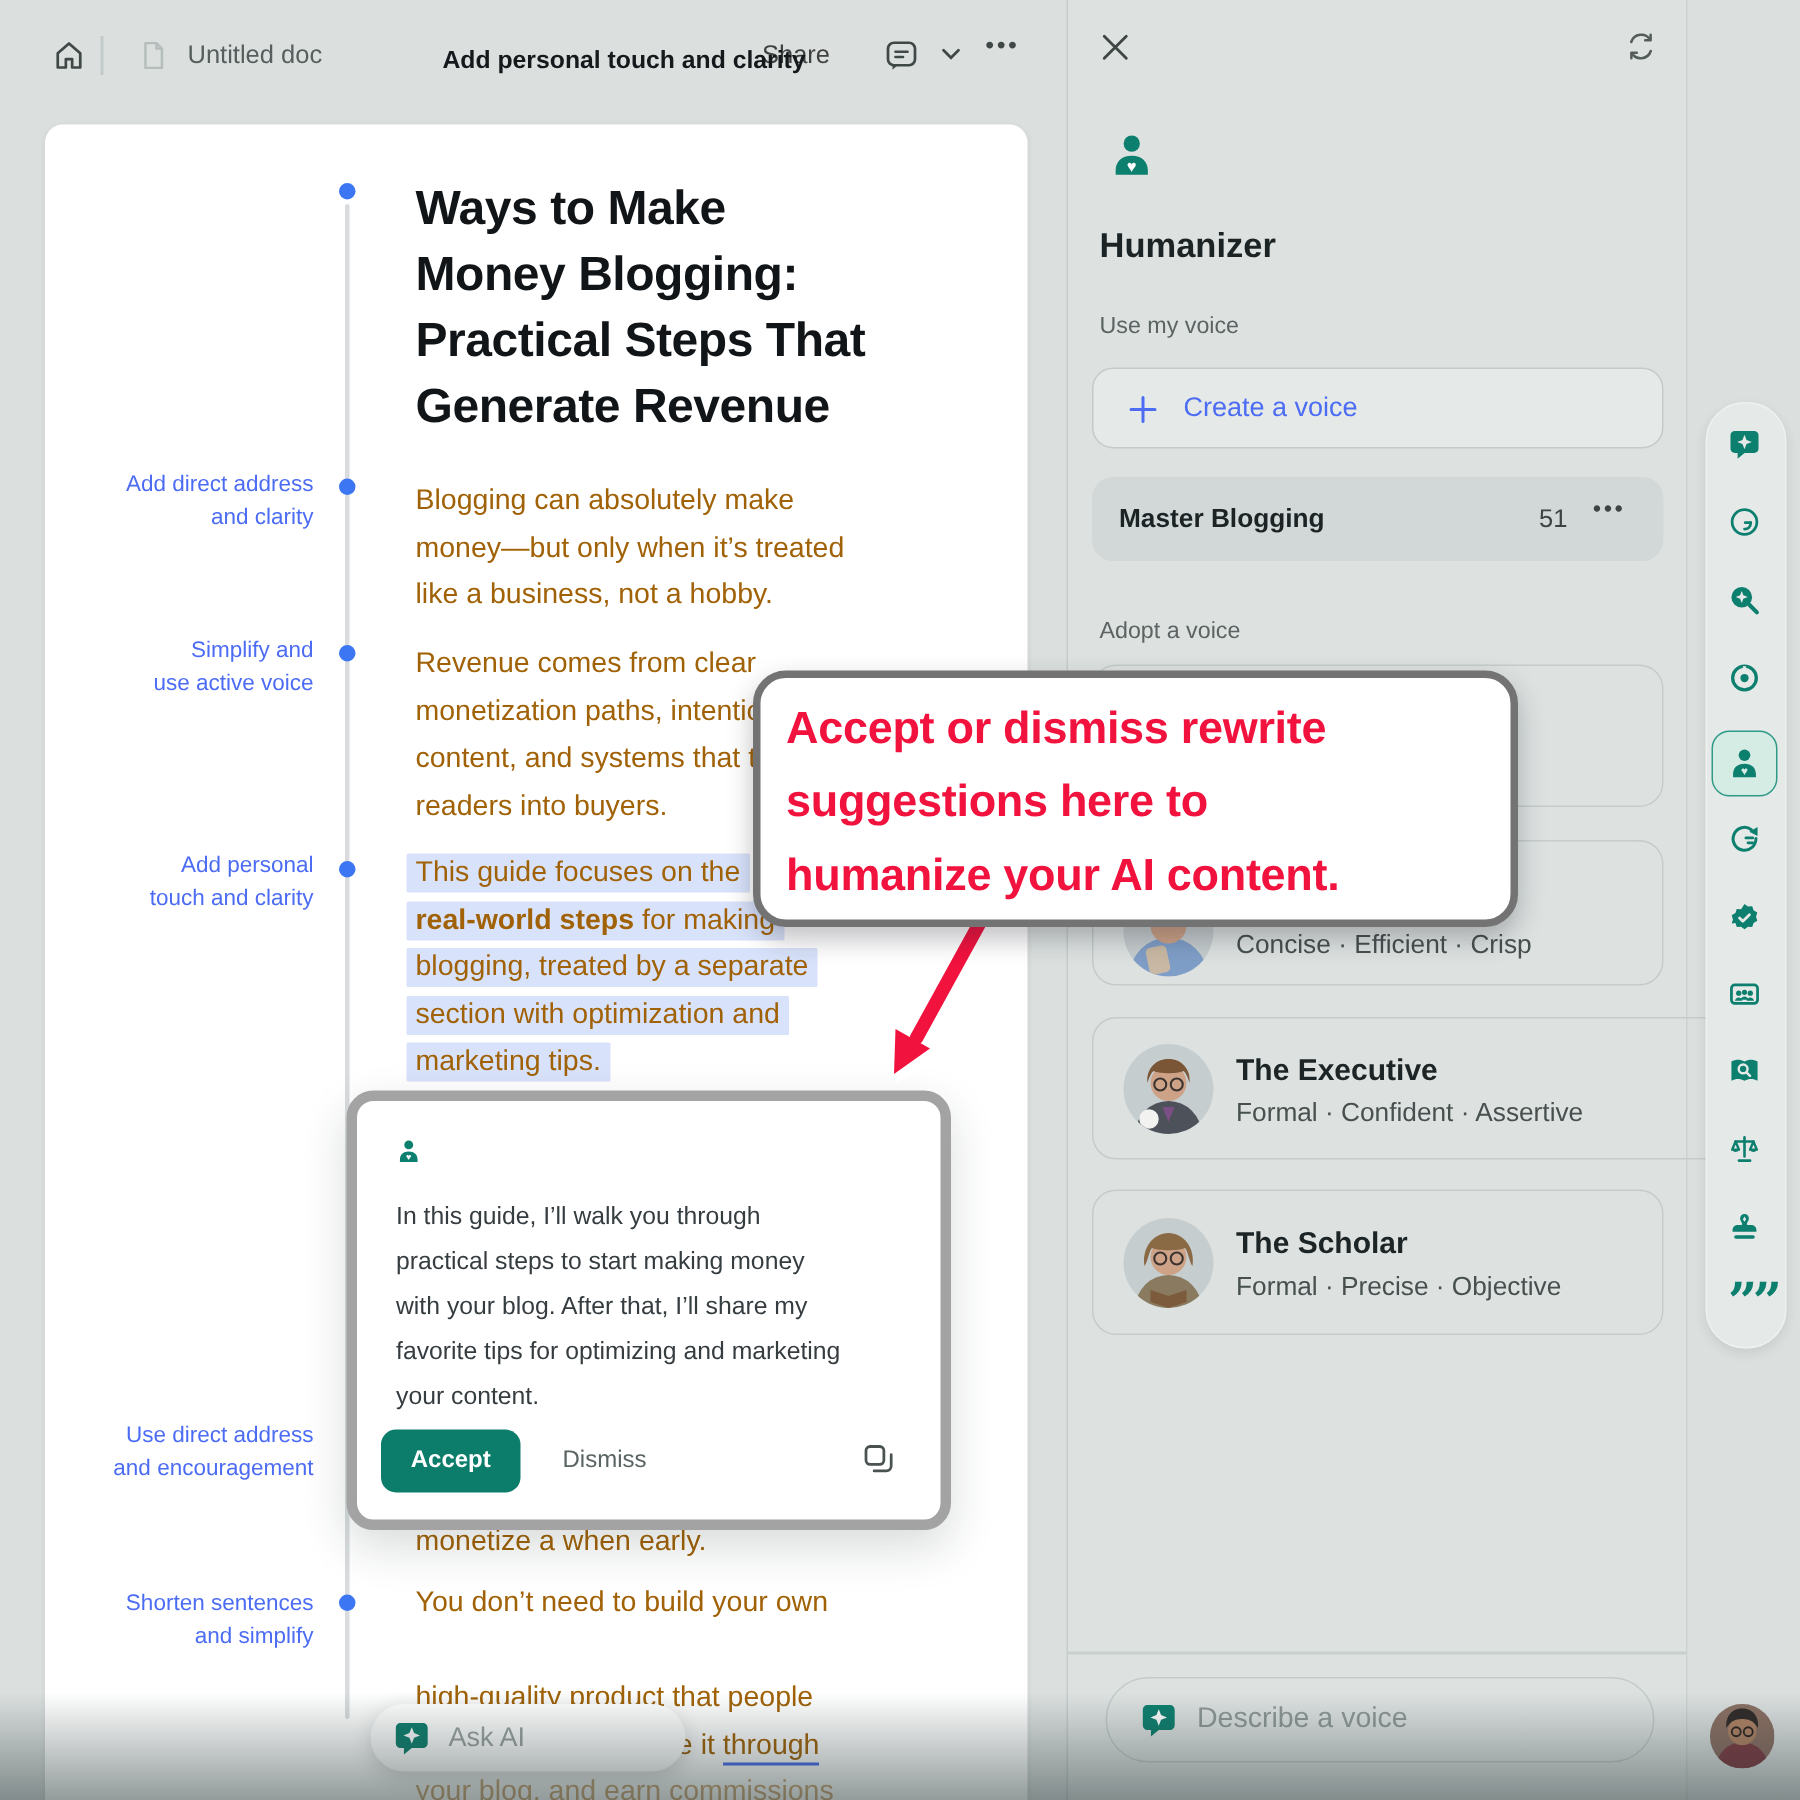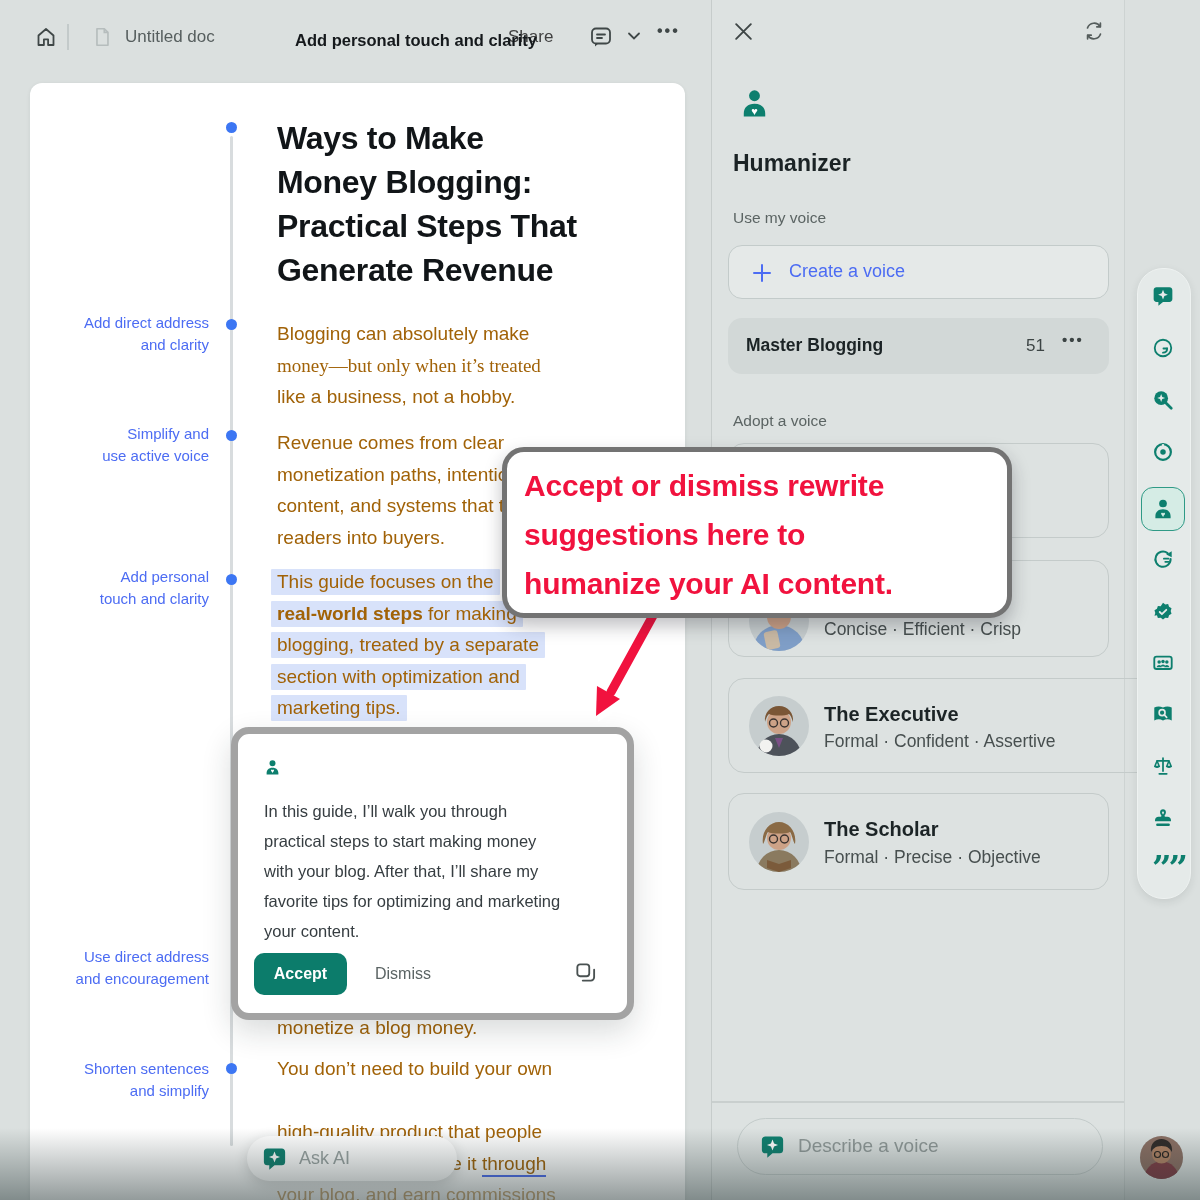--- a/index.html
+++ b/index.html
@@ -109,37 +109,37 @@
   </div>
 
   <div class="abs doc-title nw" style="left:277px;top:116px;">
     <div>Ways to Make</div>
     <div>Money Blogging:</div>
     <div>Practical Steps That</div>
     <div>Generate Revenue</div>
   </div>
 
   <div class="abs doc-line nw" style="top:318px;">Blogging can absolutely make</div>
-  <div class="abs doc-line nw" style="top:349.5px;font-family:Liberation Serif, serif;">money—but only when it’s treated</div>
+  <div class="abs doc-line nw" style="top:349.5px;">money—but only when it’s treated</div>
   <div class="abs doc-line nw" style="top:381px;">like a business, not a hobby.</div>
 
   <div class="abs doc-line nw" style="top:427px;">Revenue comes from clear</div>
   <div class="abs doc-line nw" style="top:458.5px;">monetization paths, intentional</div>
   <div class="abs doc-line nw" style="top:490px;">content, and systems that turn</div>
   <div class="abs doc-line nw" style="top:521.5px;">readers into buyers.</div>
 
   <div class="abs doc-line nw" style="top:566px;"><span class="hl">This guide focuses on the</span></div>
   <div class="abs doc-line nw" style="top:597.5px;"><span class="hl"><b>real-world steps</b><span> for making</span></span></div>
   <div class="abs doc-line nw" style="top:629px;"><span class="hl">blogging, treated by a separate</span></div>
   <div class="abs doc-line nw" style="top:660.5px;"><span class="hl">section with optimization and</span></div>
   <div class="abs doc-line nw" style="top:692px;"><span class="hl">marketing tips.</span></div>
 
   <div class="abs" style="left:607px;top:788px;width:20px;height:2.5px;background:#c8cdd1;"></div>
 
-  <div class="abs doc-line nw" style="top:1012px;">monetize a blog money.</div>
+  <div class="abs doc-line nw" style="top:1012px;">monetize a when early.</div>
 
   <div class="abs doc-line nw" style="top:1053px;">You don’t need to build your own</div>
   <div class="abs doc-line nw" style="top:1116px;">high-quality product that people</div>
   <div class="abs doc-line nw" style="top:1147.5px;"><span>already trust, promote it </span><span class="blue-underline">through</span></div>
   <div class="abs doc-line nw fade-line" style="top:1179px;">your blog, and earn commissions</div>
 
   <div class="abs popup">
     <div class="abs" style="left:26px;top:25px;color:#0d7f6e;">
       <svg width="17" height="17" viewBox="0 0 24 24">
           <circle cx="12" cy="6" r="4.2" fill="currentColor"></circle>

